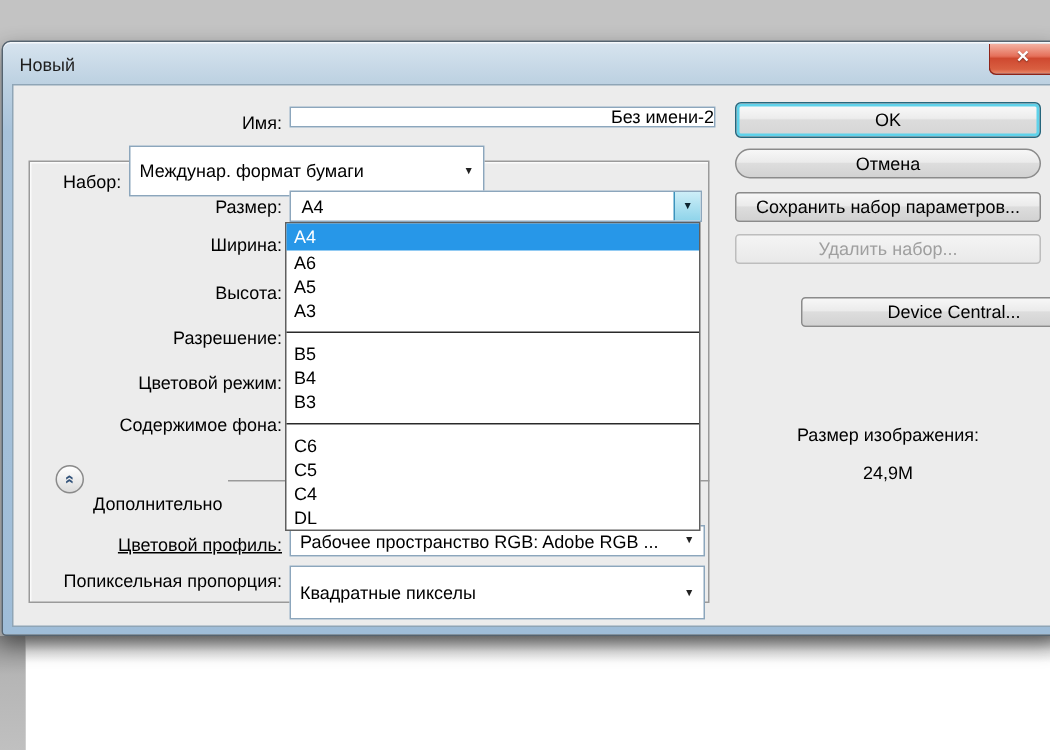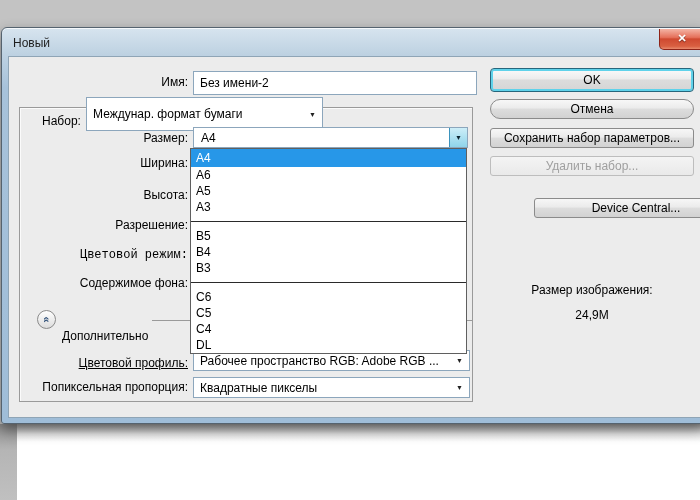--- a/index.html
+++ b/index.html
@@ -86,57 +86,57 @@
   <div class="abs" id="close-btn">
     <span>✕</span>
   </div>
   <div class="abs" id="client"></div>
 </div>
 
 <div class="abs layer groupbox"></div>
 <div class="abs layer" id="advanced-line"></div>
 
 <div class="abs layer lbl lbl-r" style="top:75px;">Имя:</div>
-<div class="abs layer field" style="left:193px; top:71px; width:284px; height:24px;">
+<div class="abs layer field" style="left:193px; top:71px; width:284px; height:14px;justify-content:flex-end;">
   <span>Без имени-2</span>
 </div>
 
 <div class="abs layer lbl chip" style="left:38px; top:98px;">Набор:</div>
 <div class="abs layer combo" style="left:86px; top:97px; width:237px; height:34px;">
   <span>Междунар. формат бумаги</span>
   <span class="caret">▼</span>
 </div>
 
 <div class="abs layer lbl lbl-r" style="top:131px;">Размер:</div>
 <div class="abs layer combo" style="left:193px; top:127px; width:275px; height:21px; padding-left:7px;">
   <span>A4</span>
   <span class="caret-box">
       <span>▼</span>
     </span>
 </div>
 
 <div class="abs layer lbl lbl-r" style="top:156px;">Ширина:</div>
 <div class="abs layer lbl lbl-r" style="top:188px;">Высота:</div>
 <div class="abs layer lbl lbl-r" style="top:218px;">Разрешение:</div>
-<div class="abs layer lbl lbl-r" style="top:248px;font-family:Liberation Mono, monospace;">Цветовой режим:</div>
+<div class="abs layer lbl lbl-r" style="top:248px;">Цветовой режим:</div>
 <div class="abs layer lbl lbl-r" style="top:276px;padding-left:16px;">Содержимое фона:</div>
 
 <div class="abs layer" id="circle-advanced">
   <span class="glyph">«</span>
 </div>
 <div class="abs layer lbl chip" style="left:58px; top:313px;">Дополнительно</div>
 
 <div class="abs layer lbl lbl-r" style="top:356px;text-decoration:underline;">Цветовой профиль:</div>
 <div class="abs layer combo" style="left:193px; top:350px; width:277px; height:21px;">
   <span>Рабочее пространство RGB:  Adobe RGB ...</span>
   <span class="caret">▼</span>
 </div>
 
 <div class="abs layer lbl lbl-r" style="top:380px;">Попиксельная пропорция:</div>
-<div class="abs layer combo" style="left:193px; top:377px; width:277px; height:21px;">
+<div class="abs layer combo" style="left:193px; top:377px; width:277px; height:36px;">
   <span>Квадратные пикселы</span>
   <span class="caret">▼</span>
 </div>
 
 <div class="abs layer btn btn-ok">OK</div>
 <div class="abs layer btn" style="top:99px;border-radius:10px;">Отмена</div>
 <div class="abs layer btn" style="top:128px;">Сохранить набор параметров...</div>
 <div class="abs layer btn btn-disabled" style="top:156px;">Удалить набор...</div>
 <div class="abs layer btn" style="top:198px;margin-left:44px;">Device Central...</div>
 

